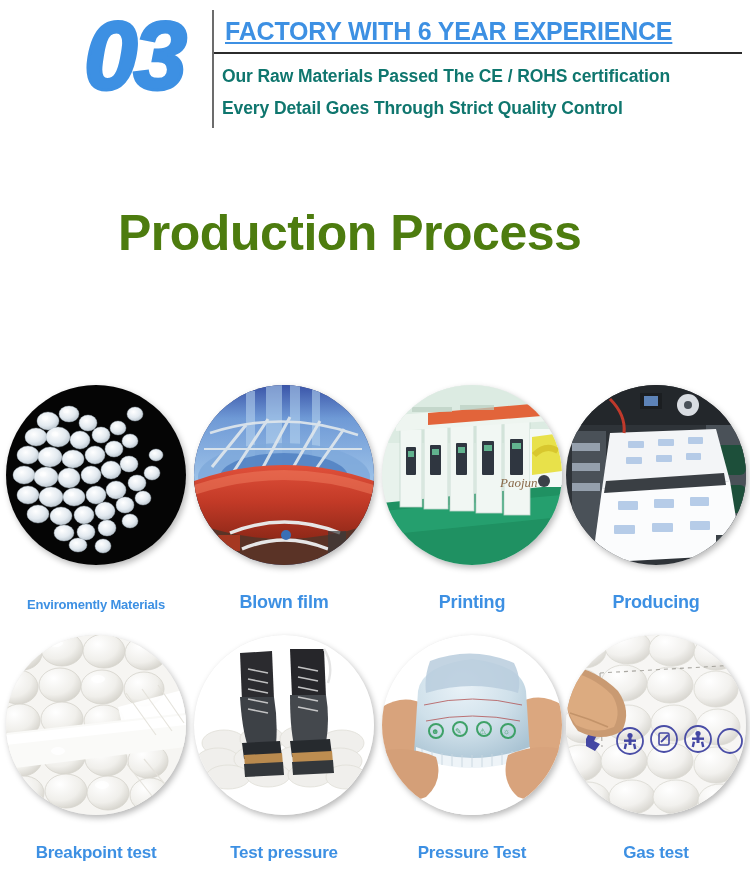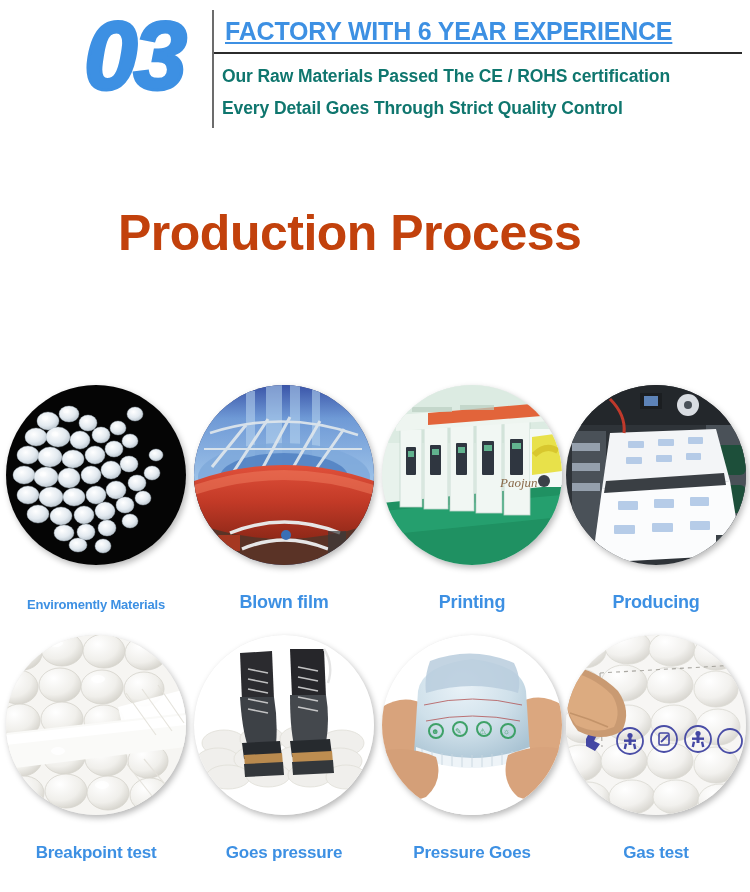--- a/index.html
+++ b/index.html
@@ -76,21 +76,21 @@
   .banner-line.l1 { top: 66px; }
   .banner-line.l2 { top: 98px; }
 
   
   .section-heading {
     position: absolute;
     left: 118px;
     top: 204px;
     font-size: 50px;
     font-weight: bold;
-    color: #c2410c;
+    color: #4d7c0f;
     letter-spacing: -0.5px;
     white-space: nowrap;
   }
 
   
   .process-grid {
     position: absolute;
     left: 0;
     top: 382px;
     width: 750px;
@@ -449,21 +449,21 @@
           <path d="M96,60 Q96,92 100,110 L132,108 Q136,84 132,60 Z" fill="#44484d"></path>
           <path d="M96,106 L136,104 L138,120 L98,122 Z" fill="#262a2e"></path>
           <path d="M98,118 L138,116 L139,128 L99,130 Z" fill="#bd8d50"></path>
           <path d="M98,127 L139,125 L140,138 L99,140 Z" fill="#33373b"></path>
           <g stroke="#dddddd" stroke-width="1.6" fill="none" opacity="0.85">
             <path d="M104,32 L124,36 M104,42 L124,46 M104,52 L124,56 M104,62 L124,66 M104,72 L124,76"></path>
           </g>
           <path d="M130,14 Q140,30 134,48" stroke="#e4e4e4" stroke-width="2.4" fill="none"></path>
         </svg>
       </div>
-      <div class="caption md">Goes pressure</div>
+      <div class="caption md">Test pressure</div>
     </div>
 
     <div class="process-item c2">
       <div class="thumb">
         <svg viewBox="0 0 180 180" xmlns="http://www.w3.org/2000/svg">
           <defs>
             <radialGradient id="bagG" cx="42%" cy="26%" r="78%">
               <stop offset="0%" stop-color="#e9f2f8"></stop>
               <stop offset="55%" stop-color="#cfe0ea"></stop>
               <stop offset="100%" stop-color="#a9c3d3"></stop>
@@ -492,21 +492,21 @@
           </g>
           <path d="M34,112 Q90,134 148,112 L148,122 Q90,144 34,122 Z" fill="#eef4f8"></path>
           <g stroke="#c7d6e0" stroke-width="0.9">
             <path d="M40,114 L40,126 M50,116 L50,128 M60,118 L60,130 M70,119 L70,131 M80,120 L80,132 M90,120 L90,132 M100,120 L100,132 M110,119 L110,131 M120,118 L120,130 M130,116 L130,128 M140,114 L140,126"></path>
           </g>
           <path d="M0,116 Q26,110 54,122 Q62,146 44,162 Q18,172 0,160 Z" fill="#d49f78"></path>
           <path d="M180,114 Q154,108 126,120 Q118,146 136,162 Q162,172 180,158 Z" fill="#d8a37c"></path>
           <path d="M62,150 Q90,142 118,150 L118,180 L62,180 Z" fill="#ffffff"></path>
         </svg>
       </div>
-      <div class="caption md">Pressure Goes</div>
+      <div class="caption md">Pressure Test</div>
     </div>
 
     <div class="process-item c3">
       <div class="thumb">
         <svg viewBox="0 0 180 180" xmlns="http://www.w3.org/2000/svg">
           <defs>
             <radialGradient id="bubG" cx="35%" cy="28%" r="76%">
               <stop offset="0%" stop-color="#ffffff"></stop>
               <stop offset="62%" stop-color="#f2f1ee"></stop>
               <stop offset="100%" stop-color="#d8d6d0"></stop>

